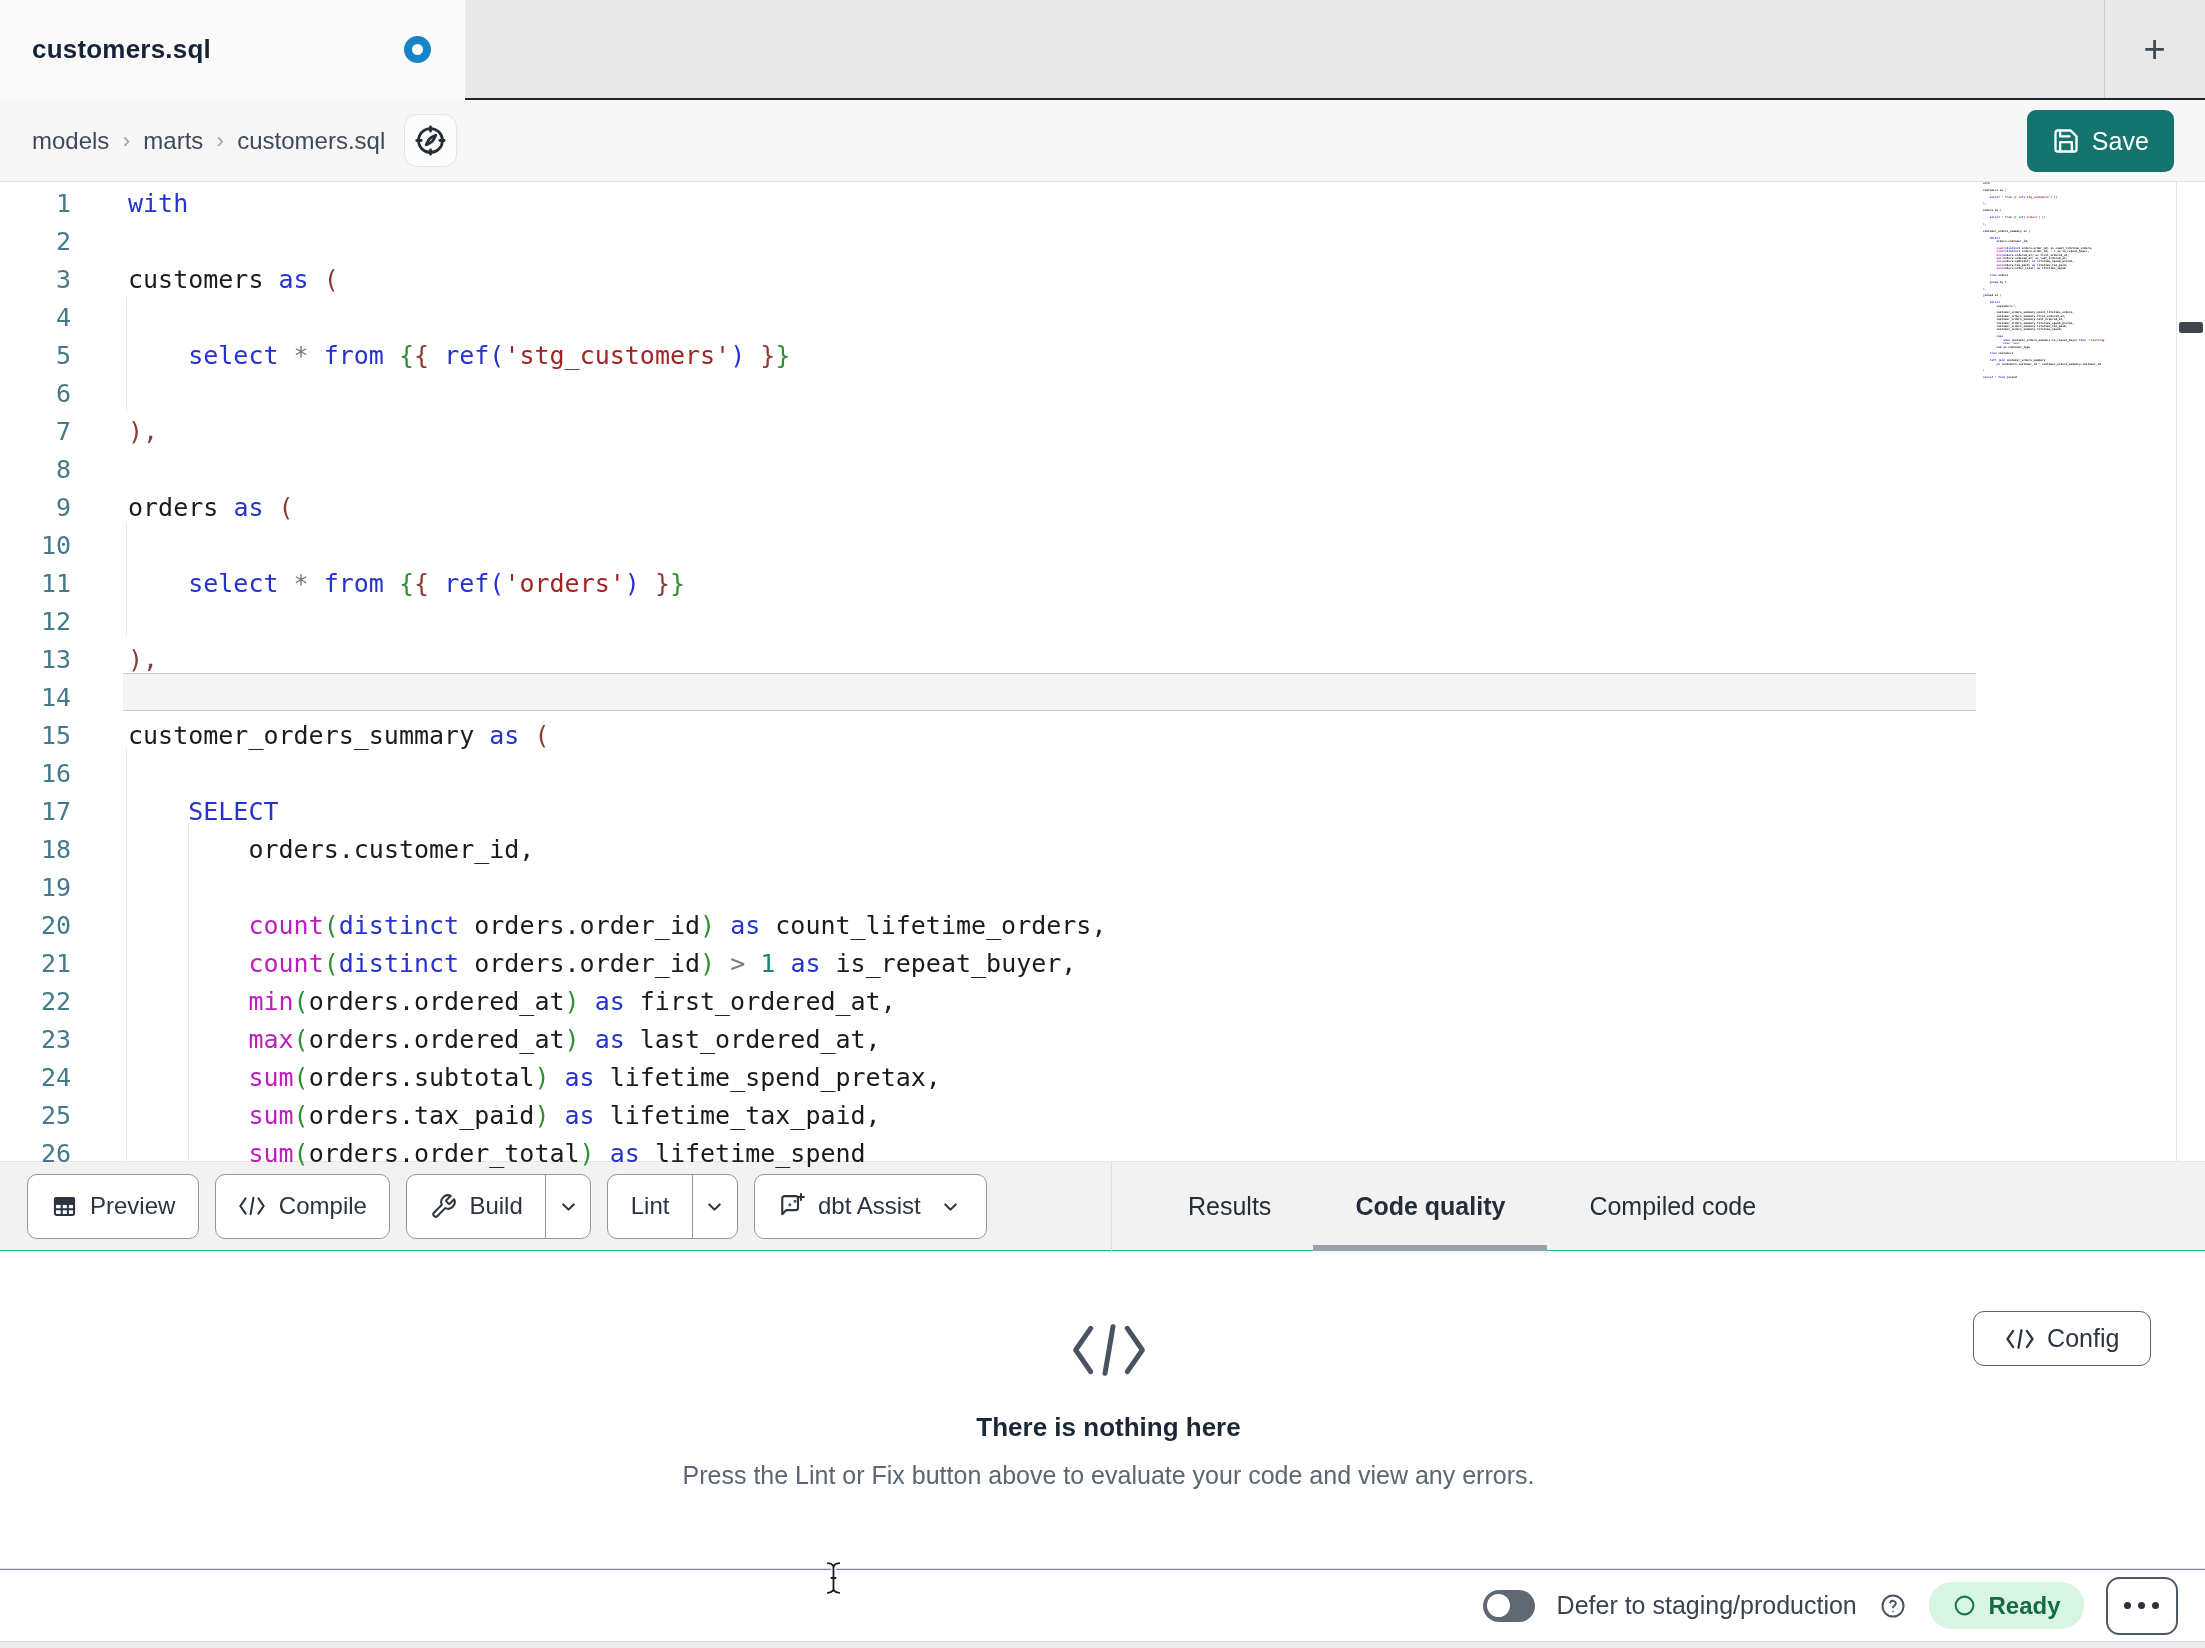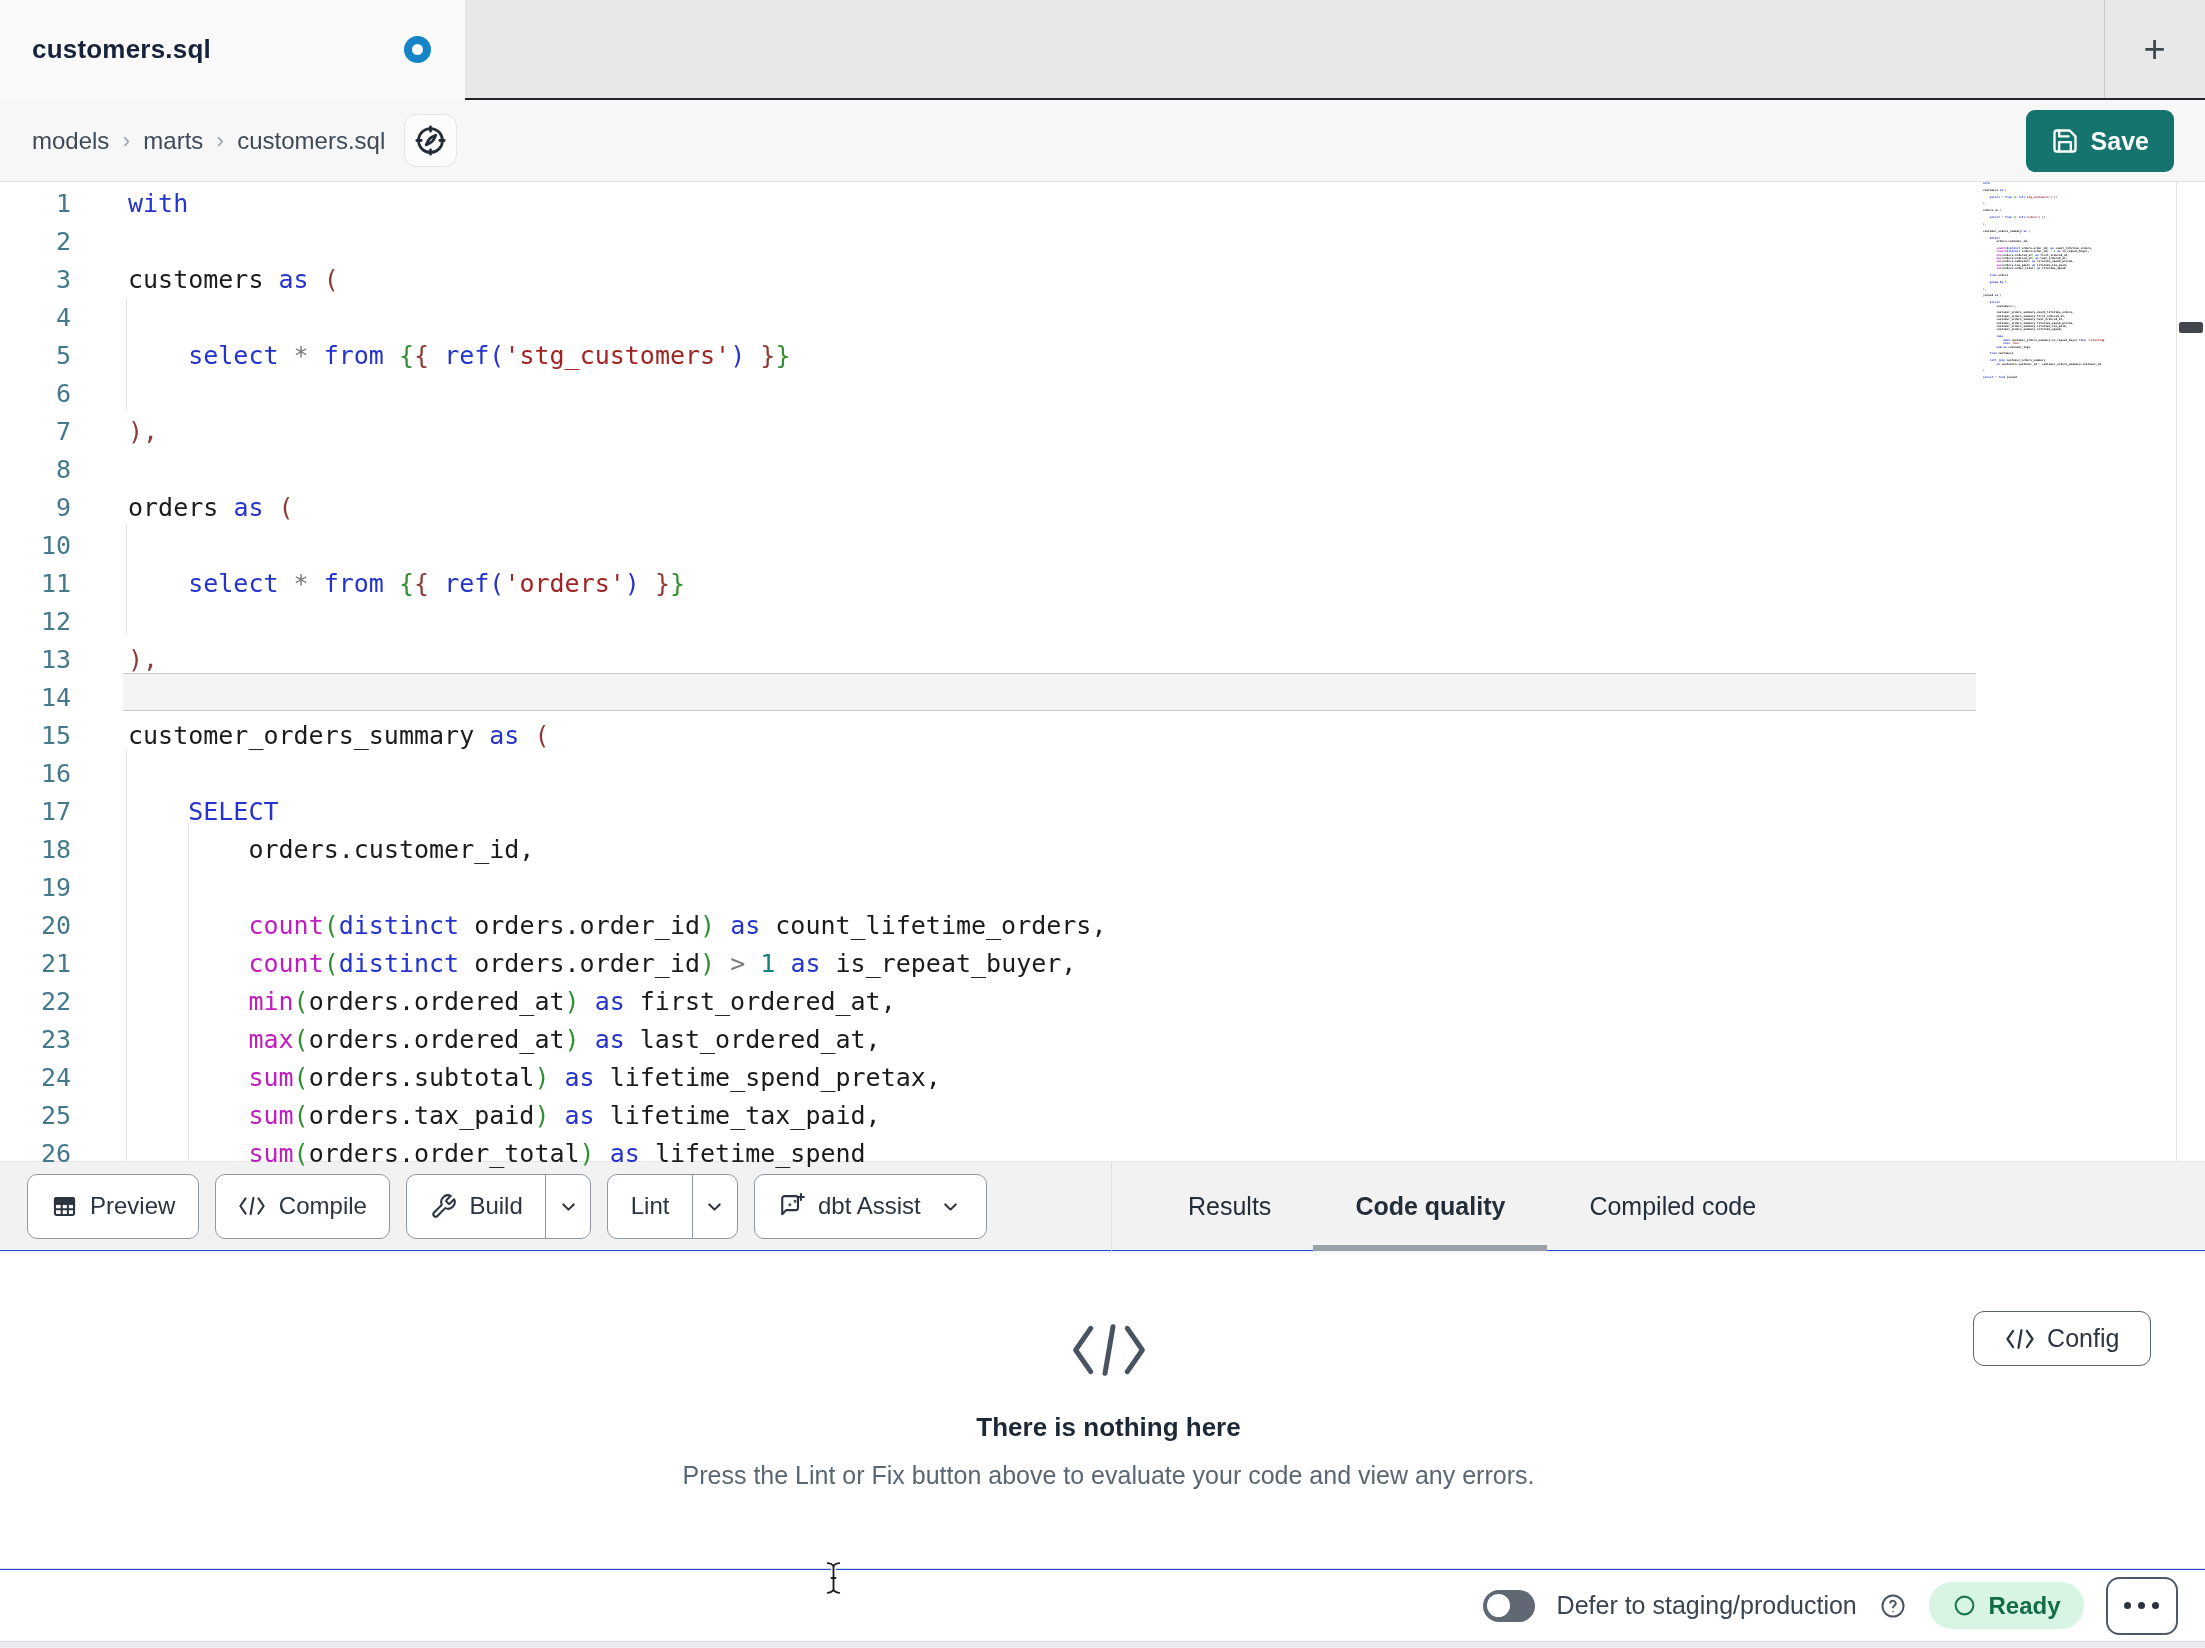--- a/index.html
+++ b/index.html
@@ -1,19 +1,19 @@
 <!DOCTYPE html>
 <html style="--teal: #15746E; --dot-blue: #1585C8; --ready-bg: #D7F5E2; --ready-fg: #146C43; --c-kw: #2433CC; --c-fn: #C01BC0; --c-str: #A02424; --c-grn: #2F8F32; --c-mar: #8E3A34; --c-num: #12837A; --c-op: #7A7A7A; --c-def: #1B1B1B; --c-ln: #44798C;font-size:13.3px"><head>
 <meta charset="utf-8">
 <style>
   * { margin:0; padding:0; box-sizing:border-box; }
   html,body { background:#ffffff; }
   .screen {
     position:relative; width:2205px; height:1648px; overflow:hidden;
-    font-family:"Liberation Sans", sans-serif; background:#1d4ed8; color:#1f2a38;
+    font-family:"Liberation Sans", sans-serif; background:#14b8a6; color:#1f2a38;
   }
   
   .tabbar { position:absolute; left:0; top:0; width:2205px; height:100px;
     background:#e8e8e8; border-bottom:2.5px solid #20262e; }
   .tab-active { position:absolute; left:0; top:0; width:465px; height:100px;
     background:#fafafa; z-index:2; cursor:pointer; }
   .tab-title { position:absolute; left:32px; top:0; height:98px; display:flex; align-items:center;
     font-size:26px; font-weight:700; color:#16233a; letter-spacing:0.2px; }
   .unsaved-dot { position:absolute; left:404px; top:36px; width:27px; height:27px;
     border-radius:50%; border:8.3px solid var(--dot-blue); background:#fff; }
@@ -22,21 +22,21 @@
     font-size:38px; font-weight:300; color:#3e4750; cursor:pointer; }
   
   .crumbrow { position:absolute; left:0; top:100px; width:2205px; height:82px;
     background:#f7f7f7; border-bottom:0.8px solid #e3e3e3; display:flex; align-items:center; padding-left:32px; }
   .breadcrumb { display:flex; align-items:center; gap:13.3px; font-size:24px; color:#3e4a58; }
   .breadcrumb .sep { color:#9aa3ad; font-size:22px; }
   .crumb-item { cursor:pointer; }
   .explore-btn { margin-left:18.3px; width:53px; height:53px; border-radius:12.5px; background:#fcfcfc;
     border:0.8px solid #e4e4e4; display:flex; align-items:center; justify-content:center; cursor:pointer; }
   .save-btn { position:absolute; right:31px; top:10px; height:62px; min-width:147px; border:none;
-    border-radius:9.2px; background:var(--teal); color:#fff; font-size:25px; font-weight:700;
+    border-radius:9.2px; background:var(--teal); color:#fff; font-size:25px; font-weight:400;
     display:flex; align-items:center; justify-content:center; gap:11.7px; padding:0 25px; cursor:pointer;
     font-family:"Liberation Sans", sans-serif; }
   
   .editor { position:absolute; left:0; top:182px; width:2205px; height:980px; background:#ffffff; }
   .hl-band { position:absolute; left:123px; top:491px; width:1853px; height:38px;
     background:#f4f4f4; border-top:0.8px solid #c9c9c9; border-bottom:0.8px solid #c9c9c9; z-index:0; }
   .guide { position:absolute; width:0.8px; background:#e7e7e7; z-index:0; }
   #codelines { position:absolute; left:0; top:3.3px; z-index:1; font-family:"DejaVu Sans Mono", monospace;
     font-size:25px; line-height:38px; white-space:pre; }
   .cl { display:flex; height:38px; }

